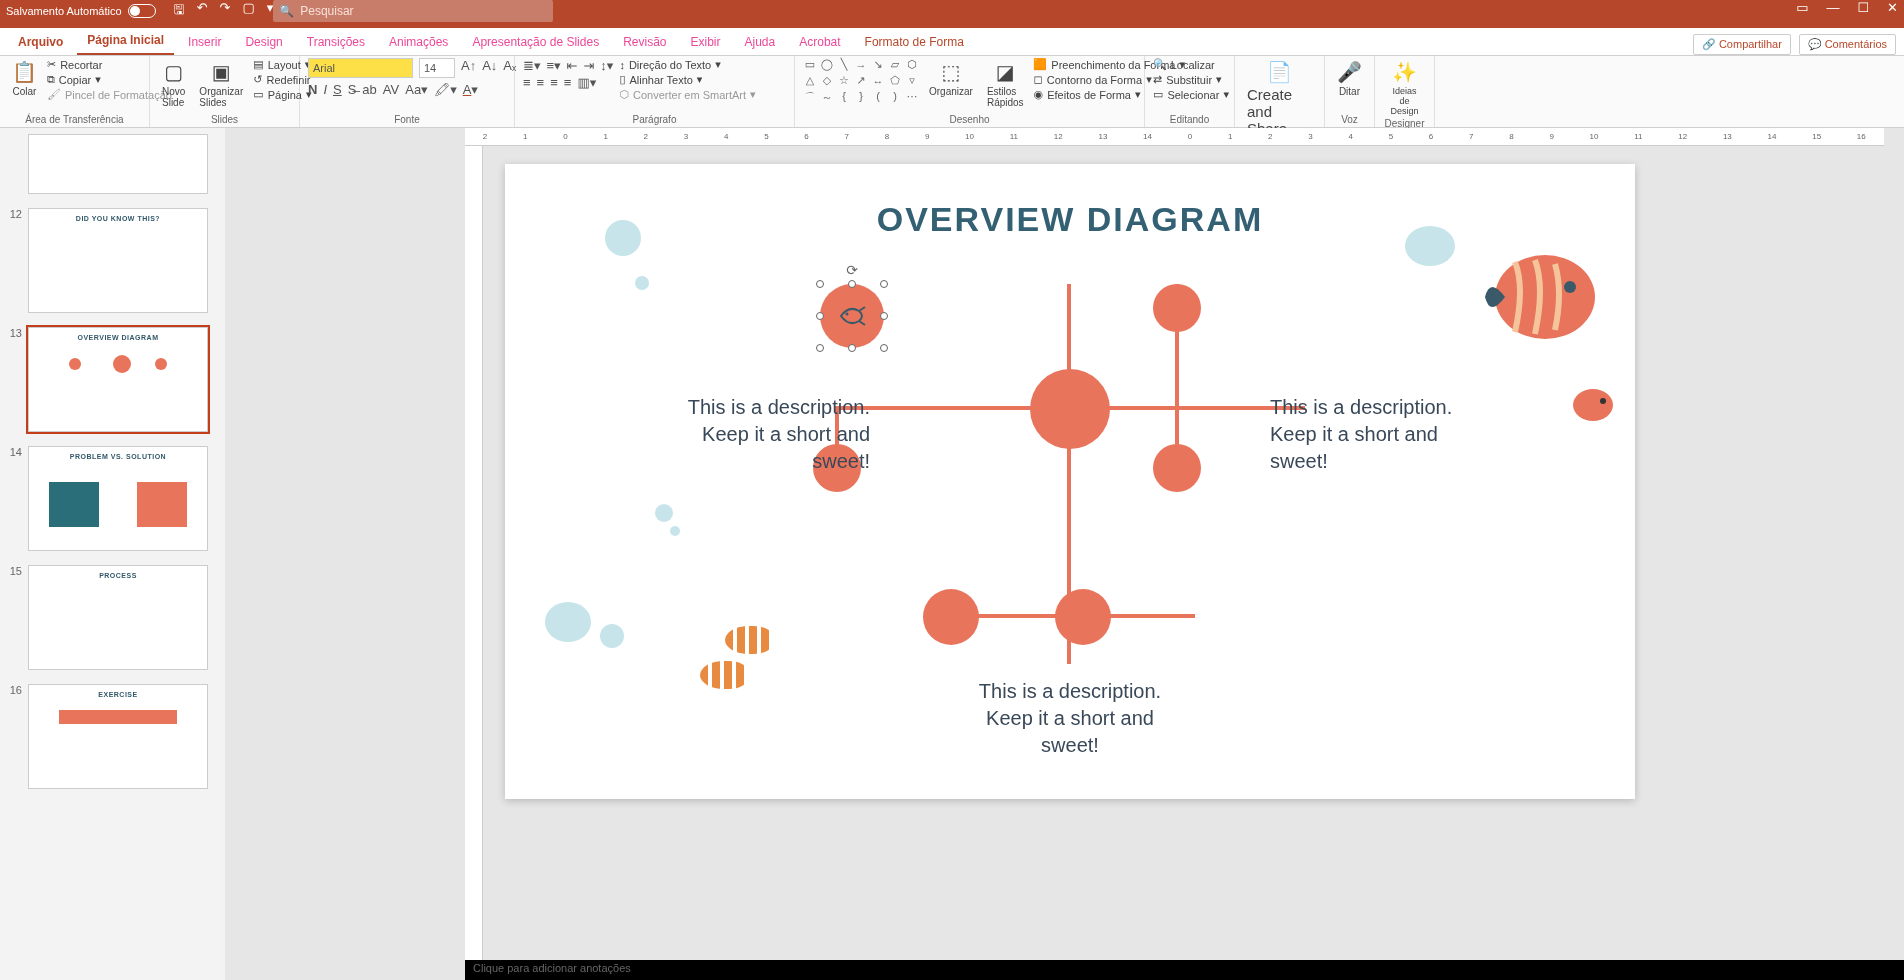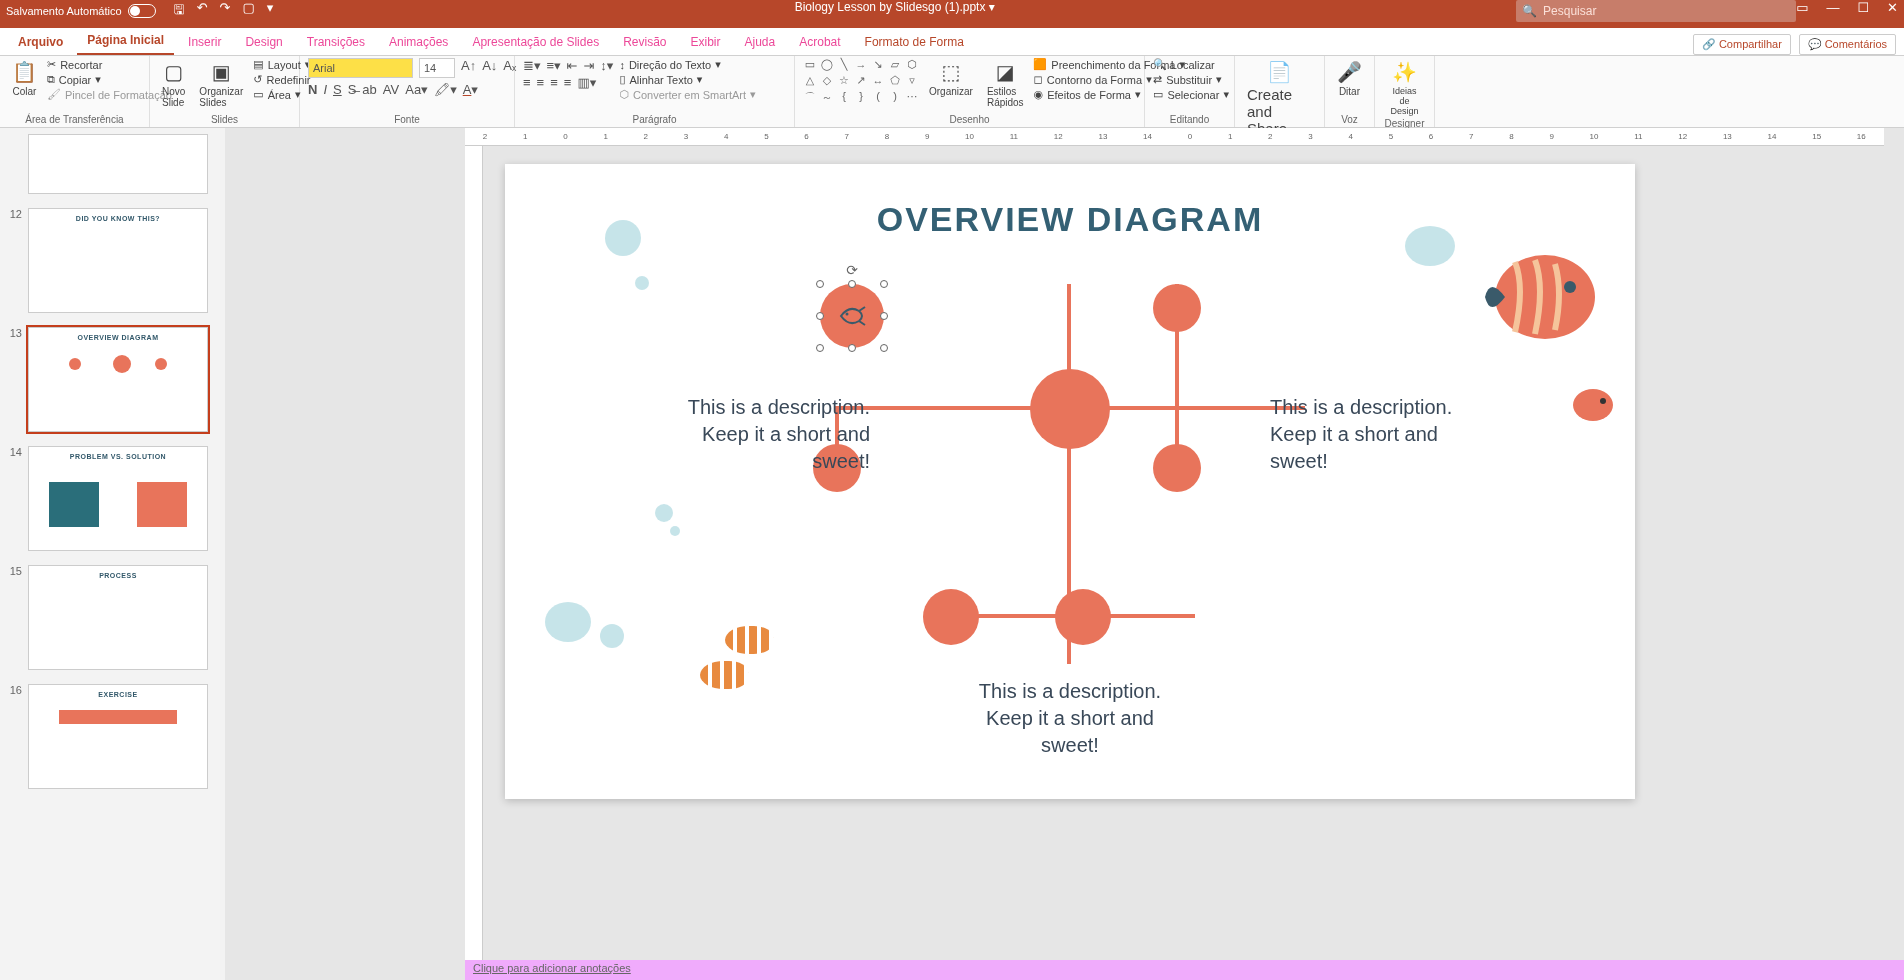--- a/index.html
+++ b/index.html
@@ -62,41 +62,38 @@
 .selected-shape { position:absolute; top:120px; left:315px; width:64px; height:64px; }
 .selected-shape .core { width:64px; height:64px; border-radius:50%; background:#e8745b; display:flex; align-items:center; justify-content:center; }
 .handle { position:absolute; width:8px; height:8px; background:#fff; border:1px solid #666; border-radius:50%; }
 .rot { position:absolute; top:-22px; left:50%; transform:translateX(-50%); font-size:14px; color:#666; }
 
 .fish-big { position:absolute; top:78px; right:10px; width:140px; height:110px; }
 .fish-small { position:absolute; top:220px; right:10px; width:56px; height:42px; }
 .bubble { position:absolute; border-radius:50%; background:#aed9e0; opacity:.7; }
 .clownfish { position:absolute; width:48px; height:28px; background: repeating-linear-gradient(90deg,#e88a3f 0 8px,#fff 8px 12px); border-radius: 50% 40% 40% 50%; }
 
-.statusbar { position:absolute; bottom:0; left:240px; right:0; height:20px; background:#f0abfc; font-size:11px; color:#666; padding:2px 8px;text-decoration:underline; }
+.statusbar { position:absolute; bottom:0; left:240px; right:0; height:20px; background:#000000; font-size:11px; color:#666; padding:2px 8px; }
 </style>
 </head>
 <body>
 
 <div class="titlebar">
   <div class="tb-left">
     <div class="autosave">
       <span>Salvamento Automático</span>
       <span class="toggle"></span>
     </div>
     <div class="qat">
       <span>🖫</span>
       <span>↶</span>
       <span>↷</span>
       <span>▢</span>
       <span>▾</span>
     </div>
-  </div>
-  <div class="doc">
-    <span>Biology Lesson by Slidesgo (1).pptx</span> <span>▾</span>
   </div>
   <div class="search">
     <span>🔍</span>
     <span>Pesquisar</span>
   </div>
   <div class="win">
     <span>▭</span>
     <span>—</span>
     <span>☐</span>
     <span>✕</span>
@@ -144,21 +141,21 @@
           <span class="glyph">▢</span>
           <span>Novo Slide</span>
         </div>
       <div class="bigbtn">
           <span class="glyph">▣</span>
           <span>Organizar Slides</span>
         </div>
       <div class="stack">
         <div class="row">▤ <span>Layout</span> ▾</div>
         <div class="row">↺ <span>Redefinir</span></div>
-        <div class="row">▭ <span>Área</span> ▾</div>
+        <div class="row">▭ <span>Página</span> ▾</div>
       </div>
     </div>
     <div class="label">Slides</div>
   </div>
 
   <div class="group" style="width:215px">
     <div class="controls" style="flex-direction:column; gap:4px">
       <div class="iconrow">
         <div class="fontname">Arial</div>
         <div class="fontsize">14</div>

